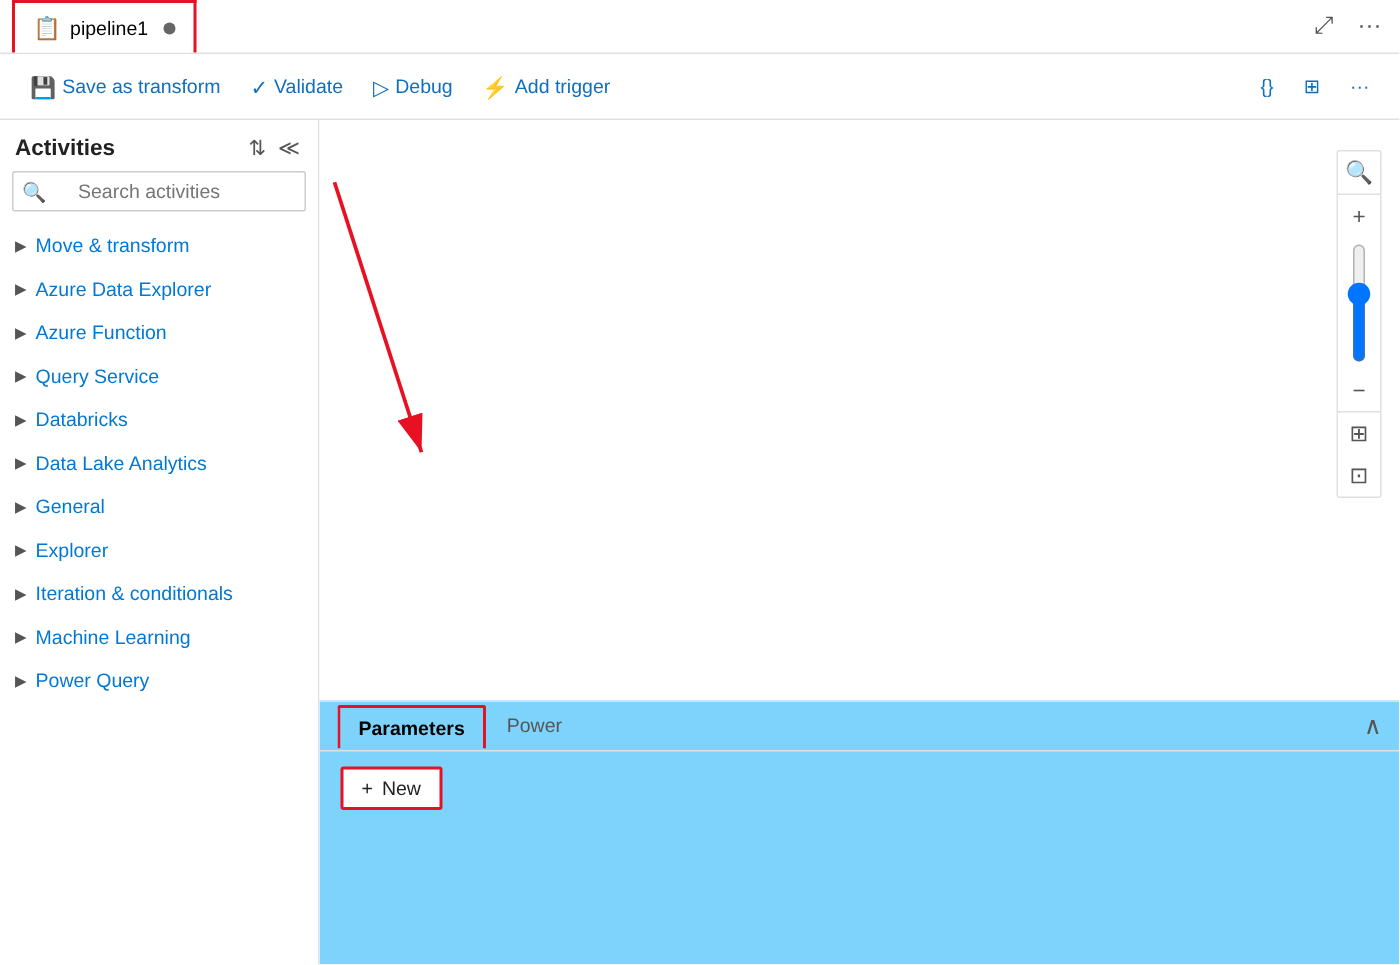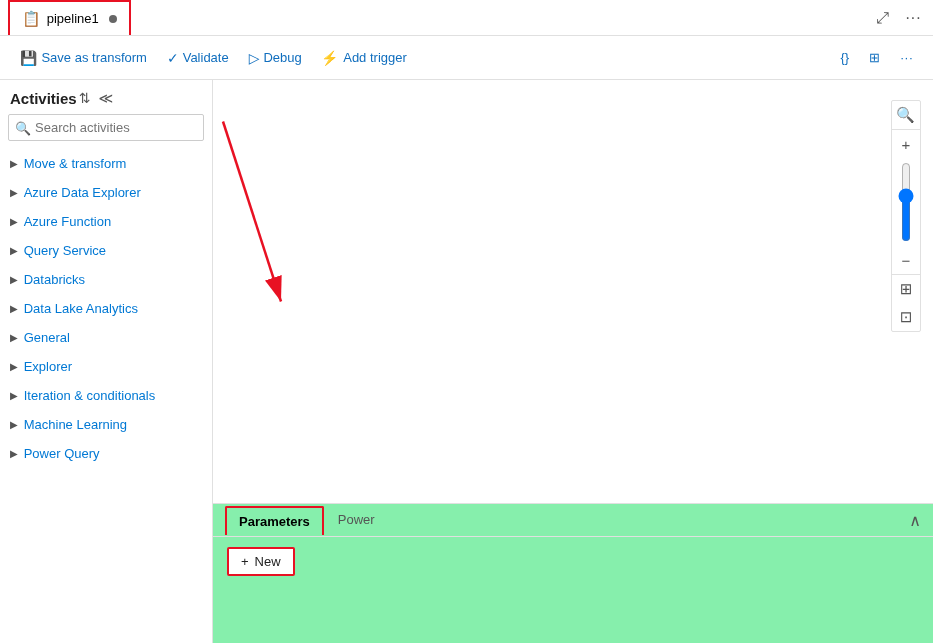--- a/index.html
+++ b/index.html
@@ -95,20 +95,21 @@
       min-width: 213px;
       border-right: 1px solid #e0e0e0;
       display: flex;
       flex-direction: column;
       background: #fff;
       overflow: hidden;
     }
     .sidebar-header {
       display: flex;
       align-items: center;
+      justify-content: space-between;
       padding: 8px 10px 6px 10px;
     }
     .sidebar-title {
       font-size: 15px;
       font-weight: 600;
       color: #222;
     }
     .sidebar-header-icons {
       display: flex;
       gap: 4px;
@@ -119,21 +120,21 @@
       cursor: pointer;
       color: #555;
       font-size: 14px;
       padding: 2px;
     }
     .sidebar-search {
       padding: 0 8px 8px 8px;
     }
     .sidebar-search input {
       width: 100%;
-      padding: 5px 8px 5px 26px;
+      padding: 5px 8px 5px 43px;
       border: 1px solid #ccc;
       border-radius: 2px;
       font-size: 13px;
       background: #fff;
       outline: none;
     }
     .search-wrap {
       position: relative;
     }
     .search-wrap .search-icon {
@@ -219,23 +220,23 @@
       flex-direction: column;
       align-items: center;
     }
 
     
     .bottom-panel {
       position: absolute;
       bottom: 0;
       left: 0;
       right: 0;
-      background: #86efac;
+      background: #7dd3fc;
       border-top: 1px solid #e0e0e0;
-      height: 140px;
+      height: 176px;
     }
     .bottom-tabs {
       display: flex;
       align-items: center;
       border-bottom: 1px solid #e0e0e0;
       padding: 0 12px;
     }
     .bottom-tab {
       padding: 8px 14px;
       cursor: pointer;

